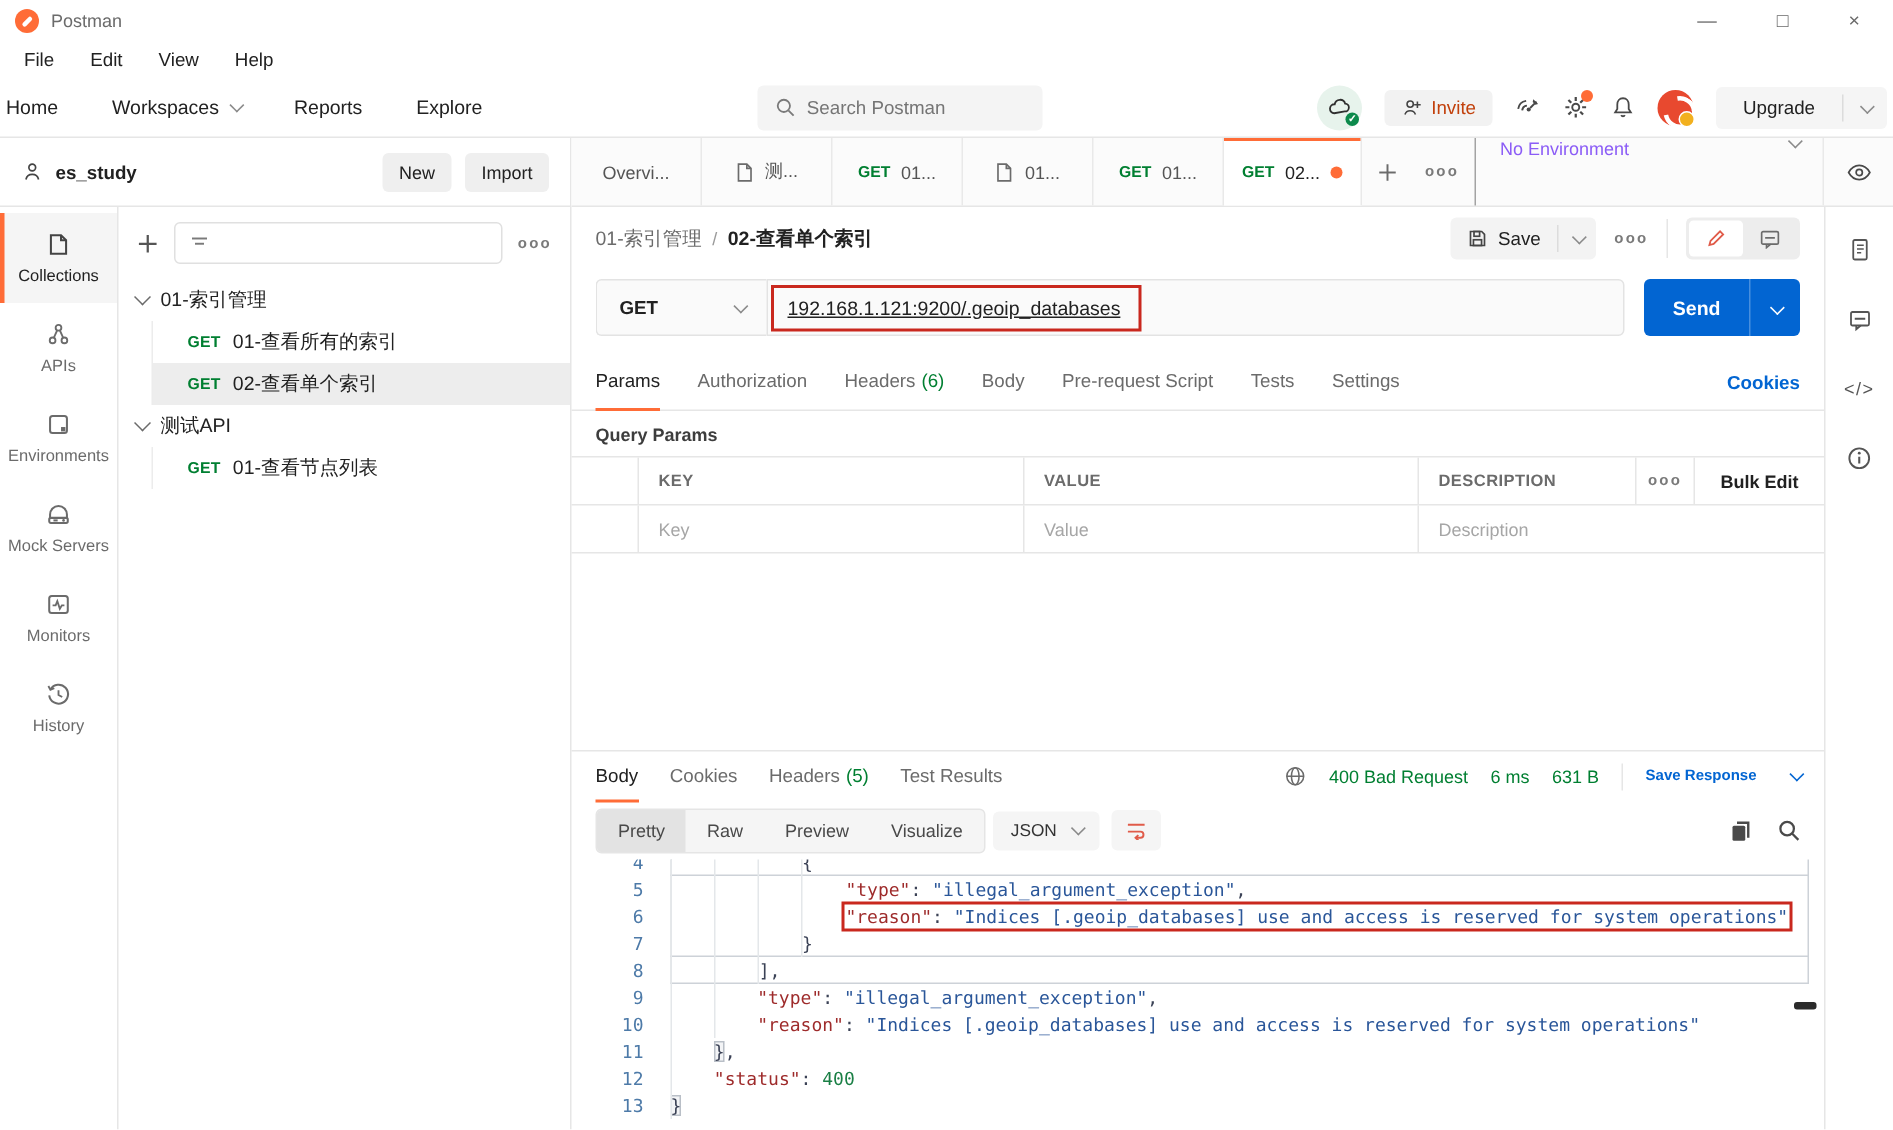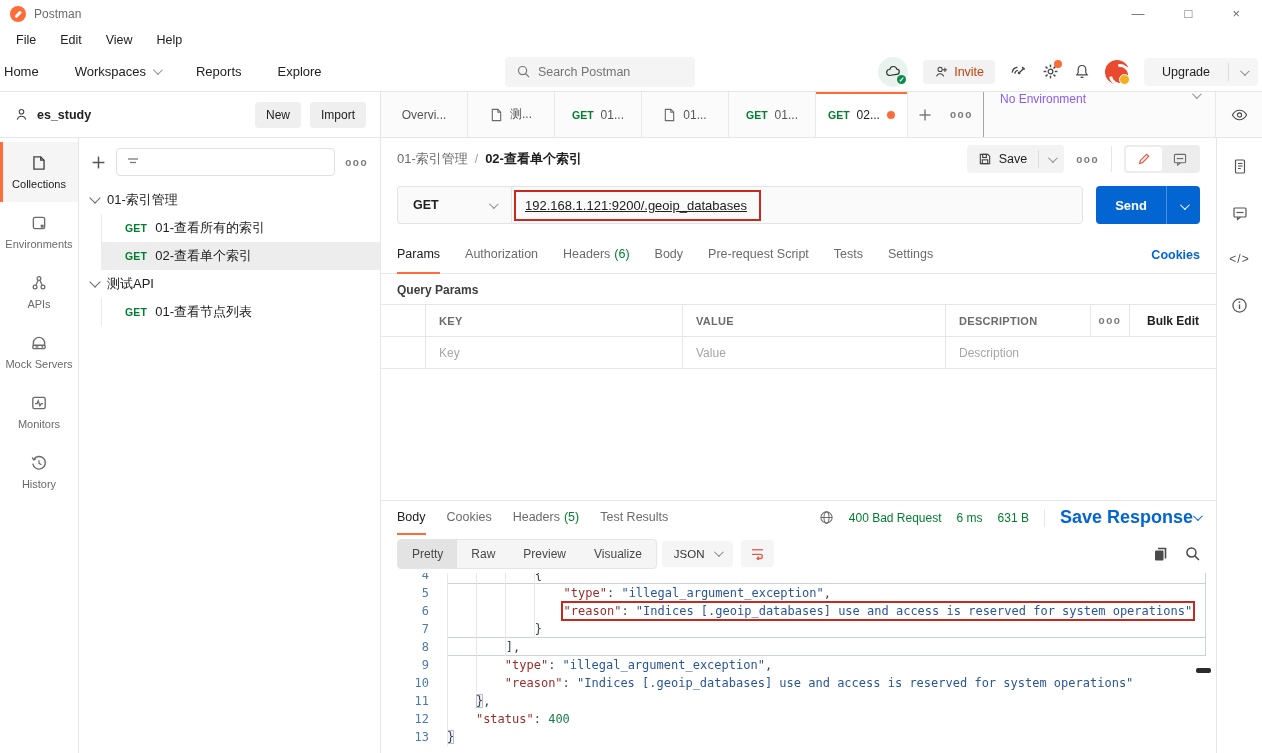--- a/index.html
+++ b/index.html
@@ -121,21 +121,21 @@
   .qhead{font-size:11px;font-weight:700;color:#6b6b6b;letter-spacing:.3px;}
   .qc input{border:none;outline:none;background:transparent;width:100%;font-family:"Liberation Sans",sans-serif;font-size:12px;color:#212121;}
   .qc input::placeholder{color:#a6a6a6;}
   .flexspacer{flex:1;}
 
   
   .response{border-top:1px solid #e6e6e6;display:flex;flex-direction:column;flex:none;height:253px;}
   .resheader{height:33px;display:flex;align-items:center;padding:0 16px;gap:21px;color:#6b6b6b;font-size:12.5px;flex:none;}
   .resmeta{margin-left:auto;display:flex;align-items:center;gap:15px;}
   .grn{color:#007f31;font-size:12px;}
-  .saveresp{color:#0265d2;font-weight:600;display:flex;align-items:center;gap:0;font-size:18px;}
+  .saveresp{color:#0265d2;font-weight:600;display:flex;align-items:center;gap:22px;font-size:10px;}
   .restoolbar{height:39px;display:flex;align-items:center;padding:0 16px;flex:none;}
   .segs{display:flex;background:#f5f5f5;border:1px solid #e5e5e5;border-radius:4px;font-size:12px;color:#494949;overflow:hidden;}
   .seg{padding:7px 14px;}
   .seg.active{background:#e3e3e3;}
   .jsonsel{display:flex;align-items:center;gap:9px;background:#f5f5f5;border-radius:4px;padding:7px 12px;font-size:11.5px;margin-left:5px;color:#333;}
   .wrapbtn{background:#f5f5f5;border-radius:4px;padding:7px 9px;margin-left:8px;color:#e05b49;}
   .restools{margin-left:auto;display:flex;align-items:center;gap:17px;color:#4a4a4a;}
 
   .codearea{flex:1;position:relative;overflow:hidden;font-family:"DejaVu Sans Mono","Liberation Mono",monospace;font-size:12px;}
   .code-scroll{margin-top:-7px;position:relative;}
@@ -263,34 +263,34 @@
       <div class="rail">
         <div class="rail-item active">
           <svg width="18" height="18" viewBox="0 0 16 16">
               <path d="M3.5 2.5 h6 l3 3 v8 h-9z" fill="none" stroke="#444" stroke-width="1.2"></path>
               <path d="M9.5 2.5 v3 h3" fill="none" stroke="#444" stroke-width="1.2"></path>
             </svg>
           <span>Collections</span>
         </div>
         <div class="rail-item">
           <svg width="18" height="18" viewBox="0 0 16 16">
-              <rect x="3" y="3" width="10" height="10" rx="1.5" fill="none" stroke="#6b6b6b" stroke-width="1.2"></rect>
-              <rect x="9.5" y="9.5" width="2.6" height="2.6" fill="#6b6b6b"></rect>
-            </svg>
-          <span>Environments</span>
-        </div>
-        <div class="rail-item">
-          <svg width="18" height="18" viewBox="0 0 16 16">
               <circle cx="8" cy="4" r="1.7" fill="none" stroke="#6b6b6b" stroke-width="1.1"></circle>
               <circle cx="4.5" cy="11.5" r="1.7" fill="none" stroke="#6b6b6b" stroke-width="1.1"></circle>
               <circle cx="11.5" cy="11.5" r="1.7" fill="none" stroke="#6b6b6b" stroke-width="1.1"></circle>
               <line x1="7.2" y1="5.5" x2="5.2" y2="10" stroke="#6b6b6b" stroke-width="1.1"></line>
               <line x1="8.8" y1="5.5" x2="10.8" y2="10" stroke="#6b6b6b" stroke-width="1.1"></line>
             </svg>
           <span>APIs</span>
+        </div>
+        <div class="rail-item">
+          <svg width="18" height="18" viewBox="0 0 16 16">
+              <rect x="3" y="3" width="10" height="10" rx="1.5" fill="none" stroke="#6b6b6b" stroke-width="1.2"></rect>
+              <rect x="9.5" y="9.5" width="2.6" height="2.6" fill="#6b6b6b"></rect>
+            </svg>
+          <span>Environments</span>
         </div>
         <div class="rail-item">
           <svg width="18" height="18" viewBox="0 0 16 16">
               <path d="M3 10 v-2 a5 5 0 0 1 10 0 v2" fill="none" stroke="#6b6b6b" stroke-width="1.2"></path>
               <rect x="2.5" y="10" width="11" height="3" rx="1" fill="none" stroke="#6b6b6b" stroke-width="1.2"></rect>
               <line x1="5" y1="11.5" x2="7.5" y2="11.5" stroke="#6b6b6b" stroke-width="1.2"></line>
               <circle cx="11" cy="11.5" r=".8" fill="#6b6b6b"></circle>
             </svg>
           <span>Mock Servers</span>
         </div>

